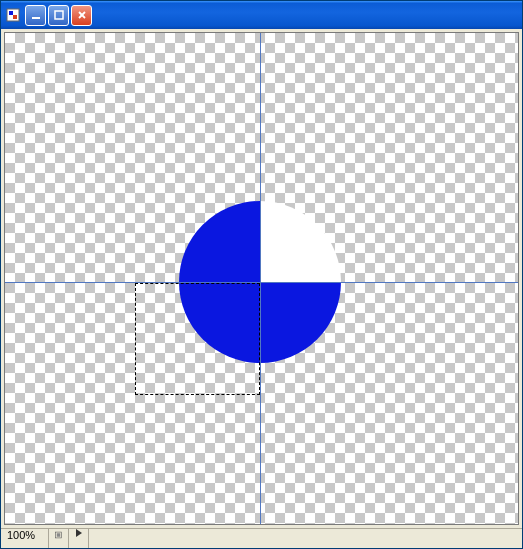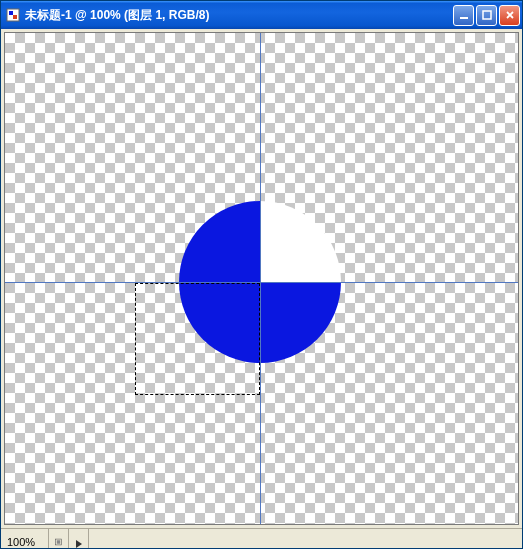--- a/index.html
+++ b/index.html
@@ -33,40 +33,39 @@
 .circle { position: absolute; width: 162px; height: 162px; left: 174px; top: 168px; }
 .circle .q { position: absolute; width: 81px; height: 81px; background: #0a17e0; }
 .q-tl { top:0; left:0; border-top-left-radius: 81px; }
 .q-tr { top:0; left:81px; border-top-right-radius: 81px; background:#fff !important; }
 .q-bl { top:81px; left:0; border-bottom-left-radius: 81px; }
 .q-br { top:81px; left:81px; border-bottom-right-radius: 81px; }
 
 .marquee { position: absolute; border: 1px dashed #000; background: transparent; }
 
 .statusbar { height: 20px; background: #ece9d8; border-top: 1px solid #aca899; display: flex; align-items: center; font-size: 11px; }
-.status-cell { padding: 0 6px; border-right: 1px solid #aca899; height: 100%; display: flex; align-items: flex-end; white-space: nowrap; }
+.status-cell { padding: 0 6px; border-right: 1px solid #aca899; height: 100%; display: flex; align-items: flex-start; white-space: nowrap; }
 .status-cell:first-child { width: 48px; }
 .status-cell.icon-cell { width: 20px; justify-content: center; }
 .spacer { flex: 1; }
 
 .tri-right { width:0; height:0; border-top:4px solid transparent; border-bottom:4px solid transparent; border-left:6px solid #333; display:inline-block; }
 </style>
 </head>
 <body>
 
 <div class="window">
   <div class="titlebar">
     <span class="app-icon">
       <svg width="14" height="14" viewBox="0 0 14 14">
           <rect x="1" y="1" width="12" height="12" fill="#fff" stroke="#666"></rect>
           <rect x="3" y="3" width="4" height="4" fill="#0a17e0"></rect>
           <rect x="7" y="7" width="4" height="4" fill="#d83f1f"></rect>
         </svg>
     </span>
-    <span class="title-text">未标题-1 @ 100% (图层 1, RGB/8)</span>
     <div class="wc">
       <button class="min-btn">
           <svg width="10" height="10">
             <rect x="1" y="7" width="8" height="2" fill="#fff"></rect>
           </svg>
         </button>
       <button class="max-btn">
           <svg width="10" height="10">
             <rect x="1" y="1" width="8" height="8" fill="none" stroke="#fff" stroke-width="1.5"></rect>
           </svg>

